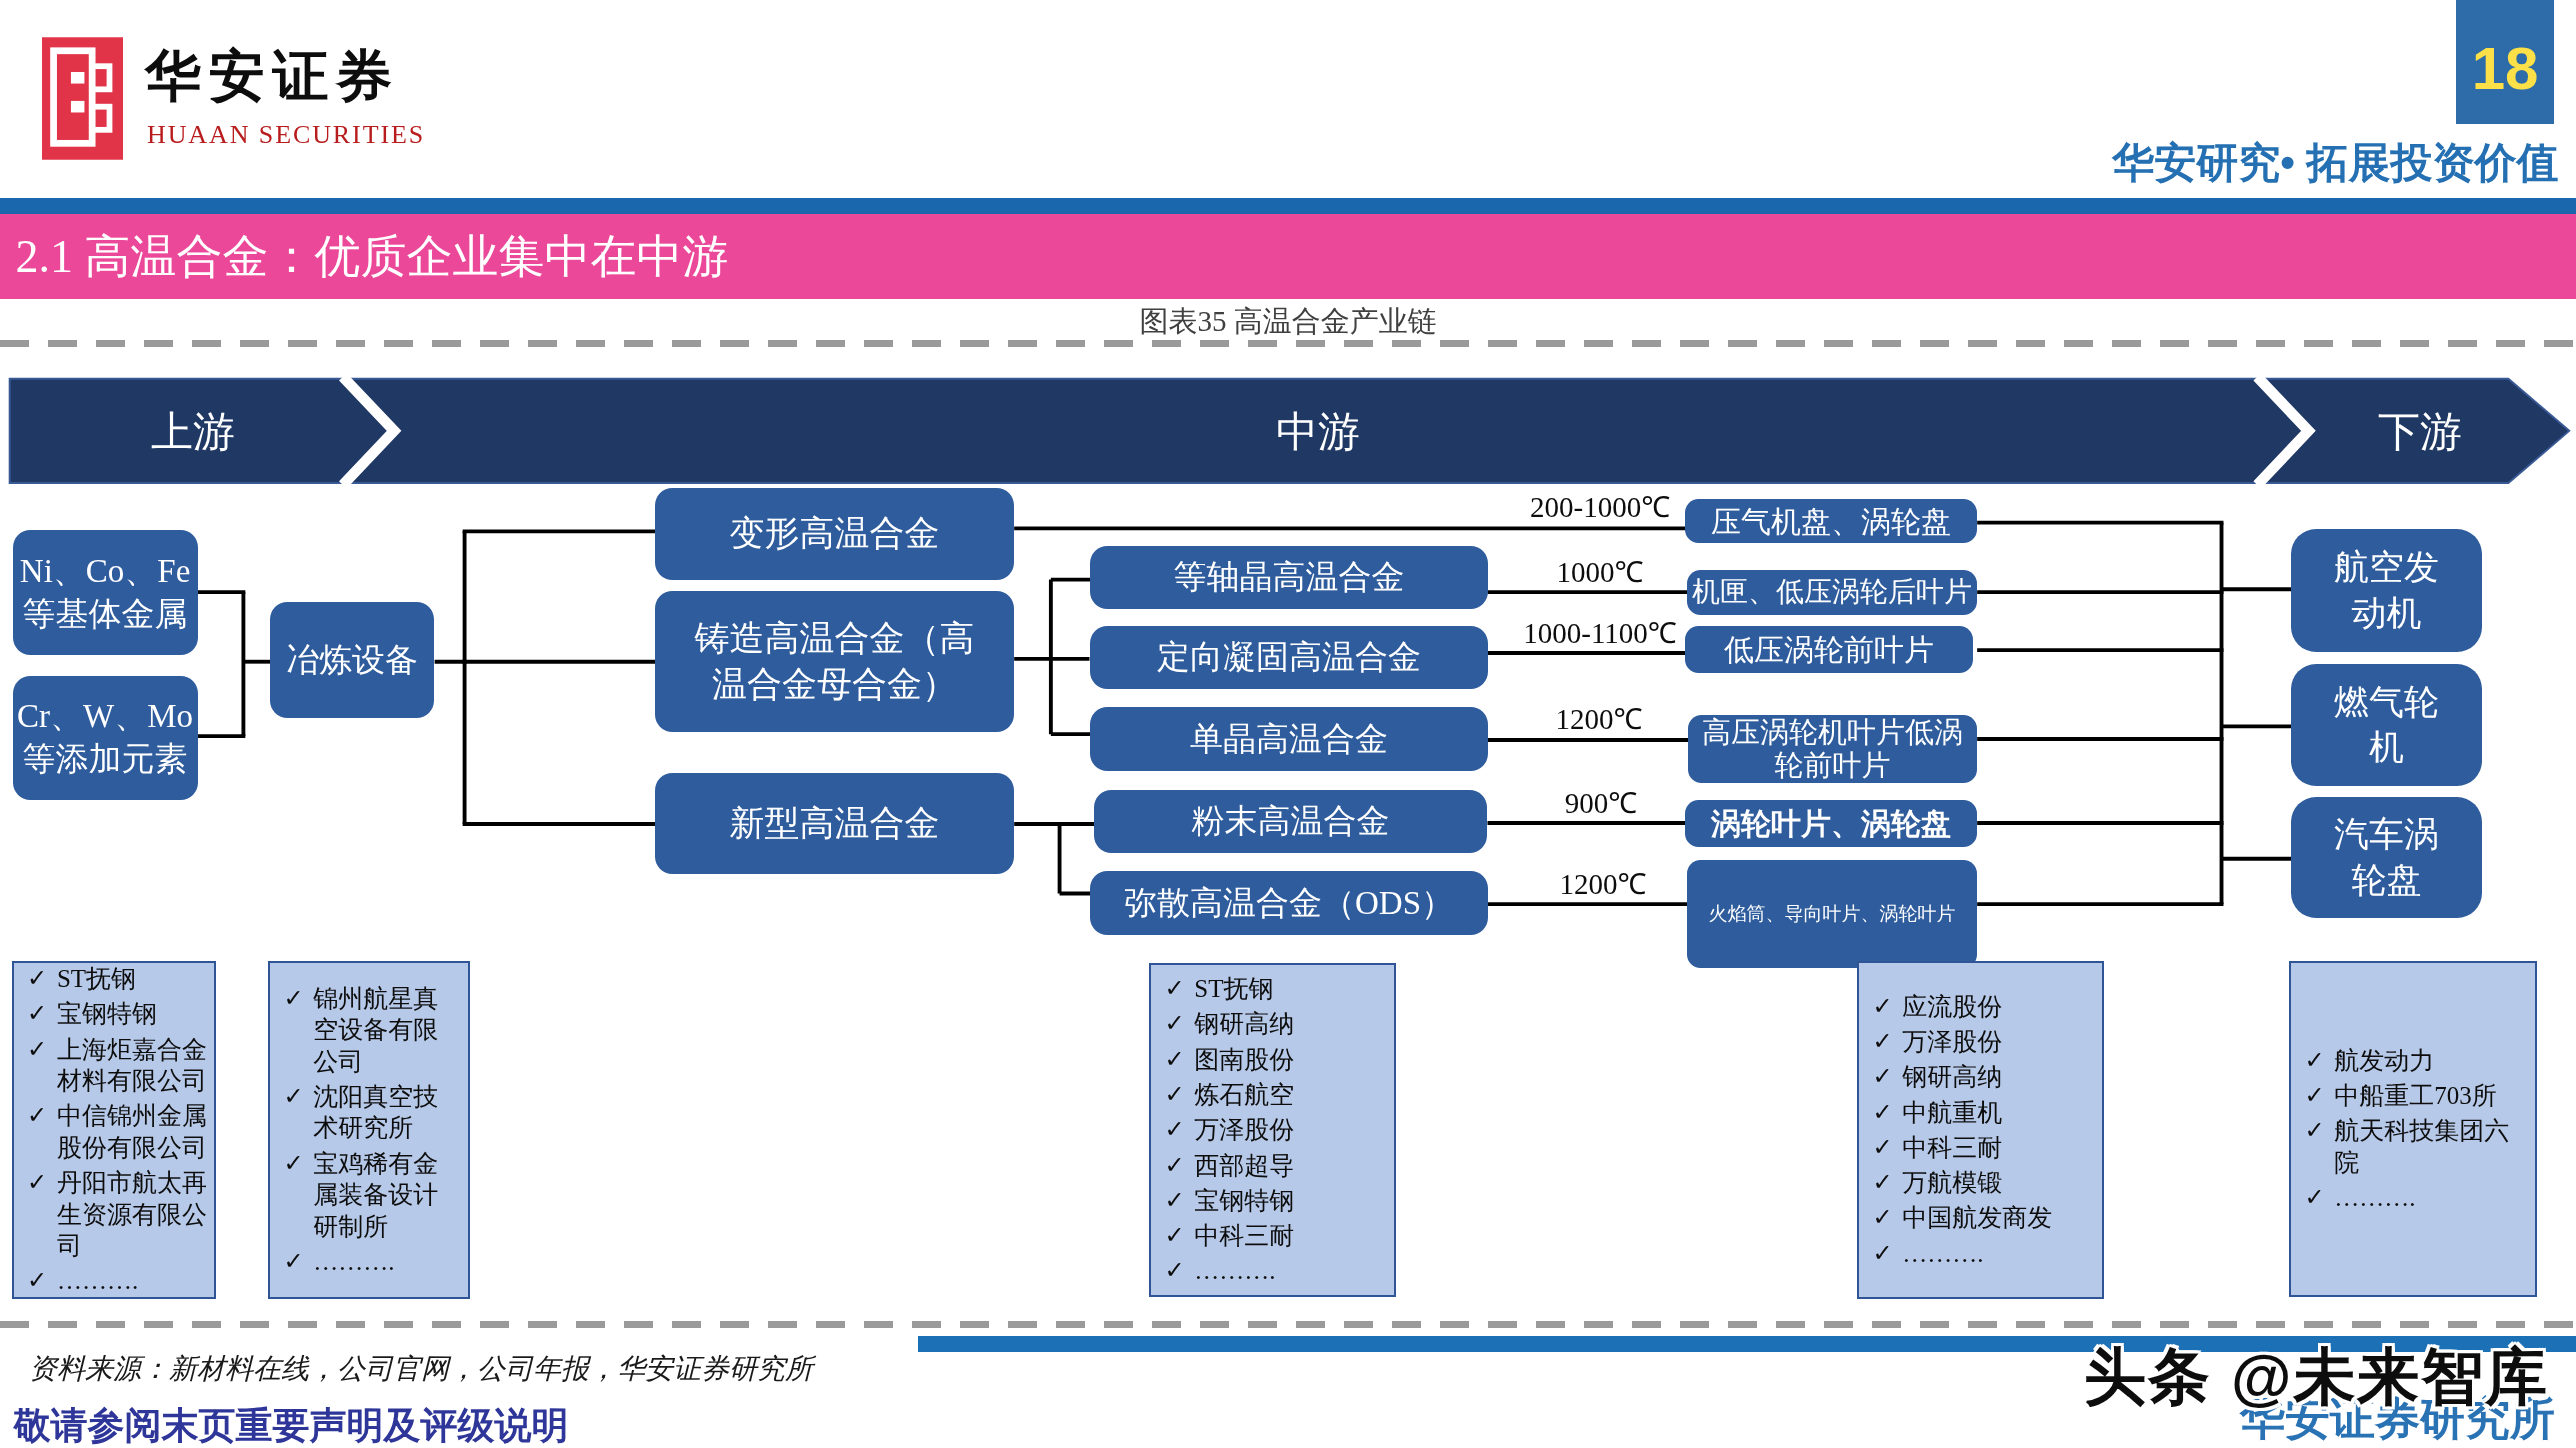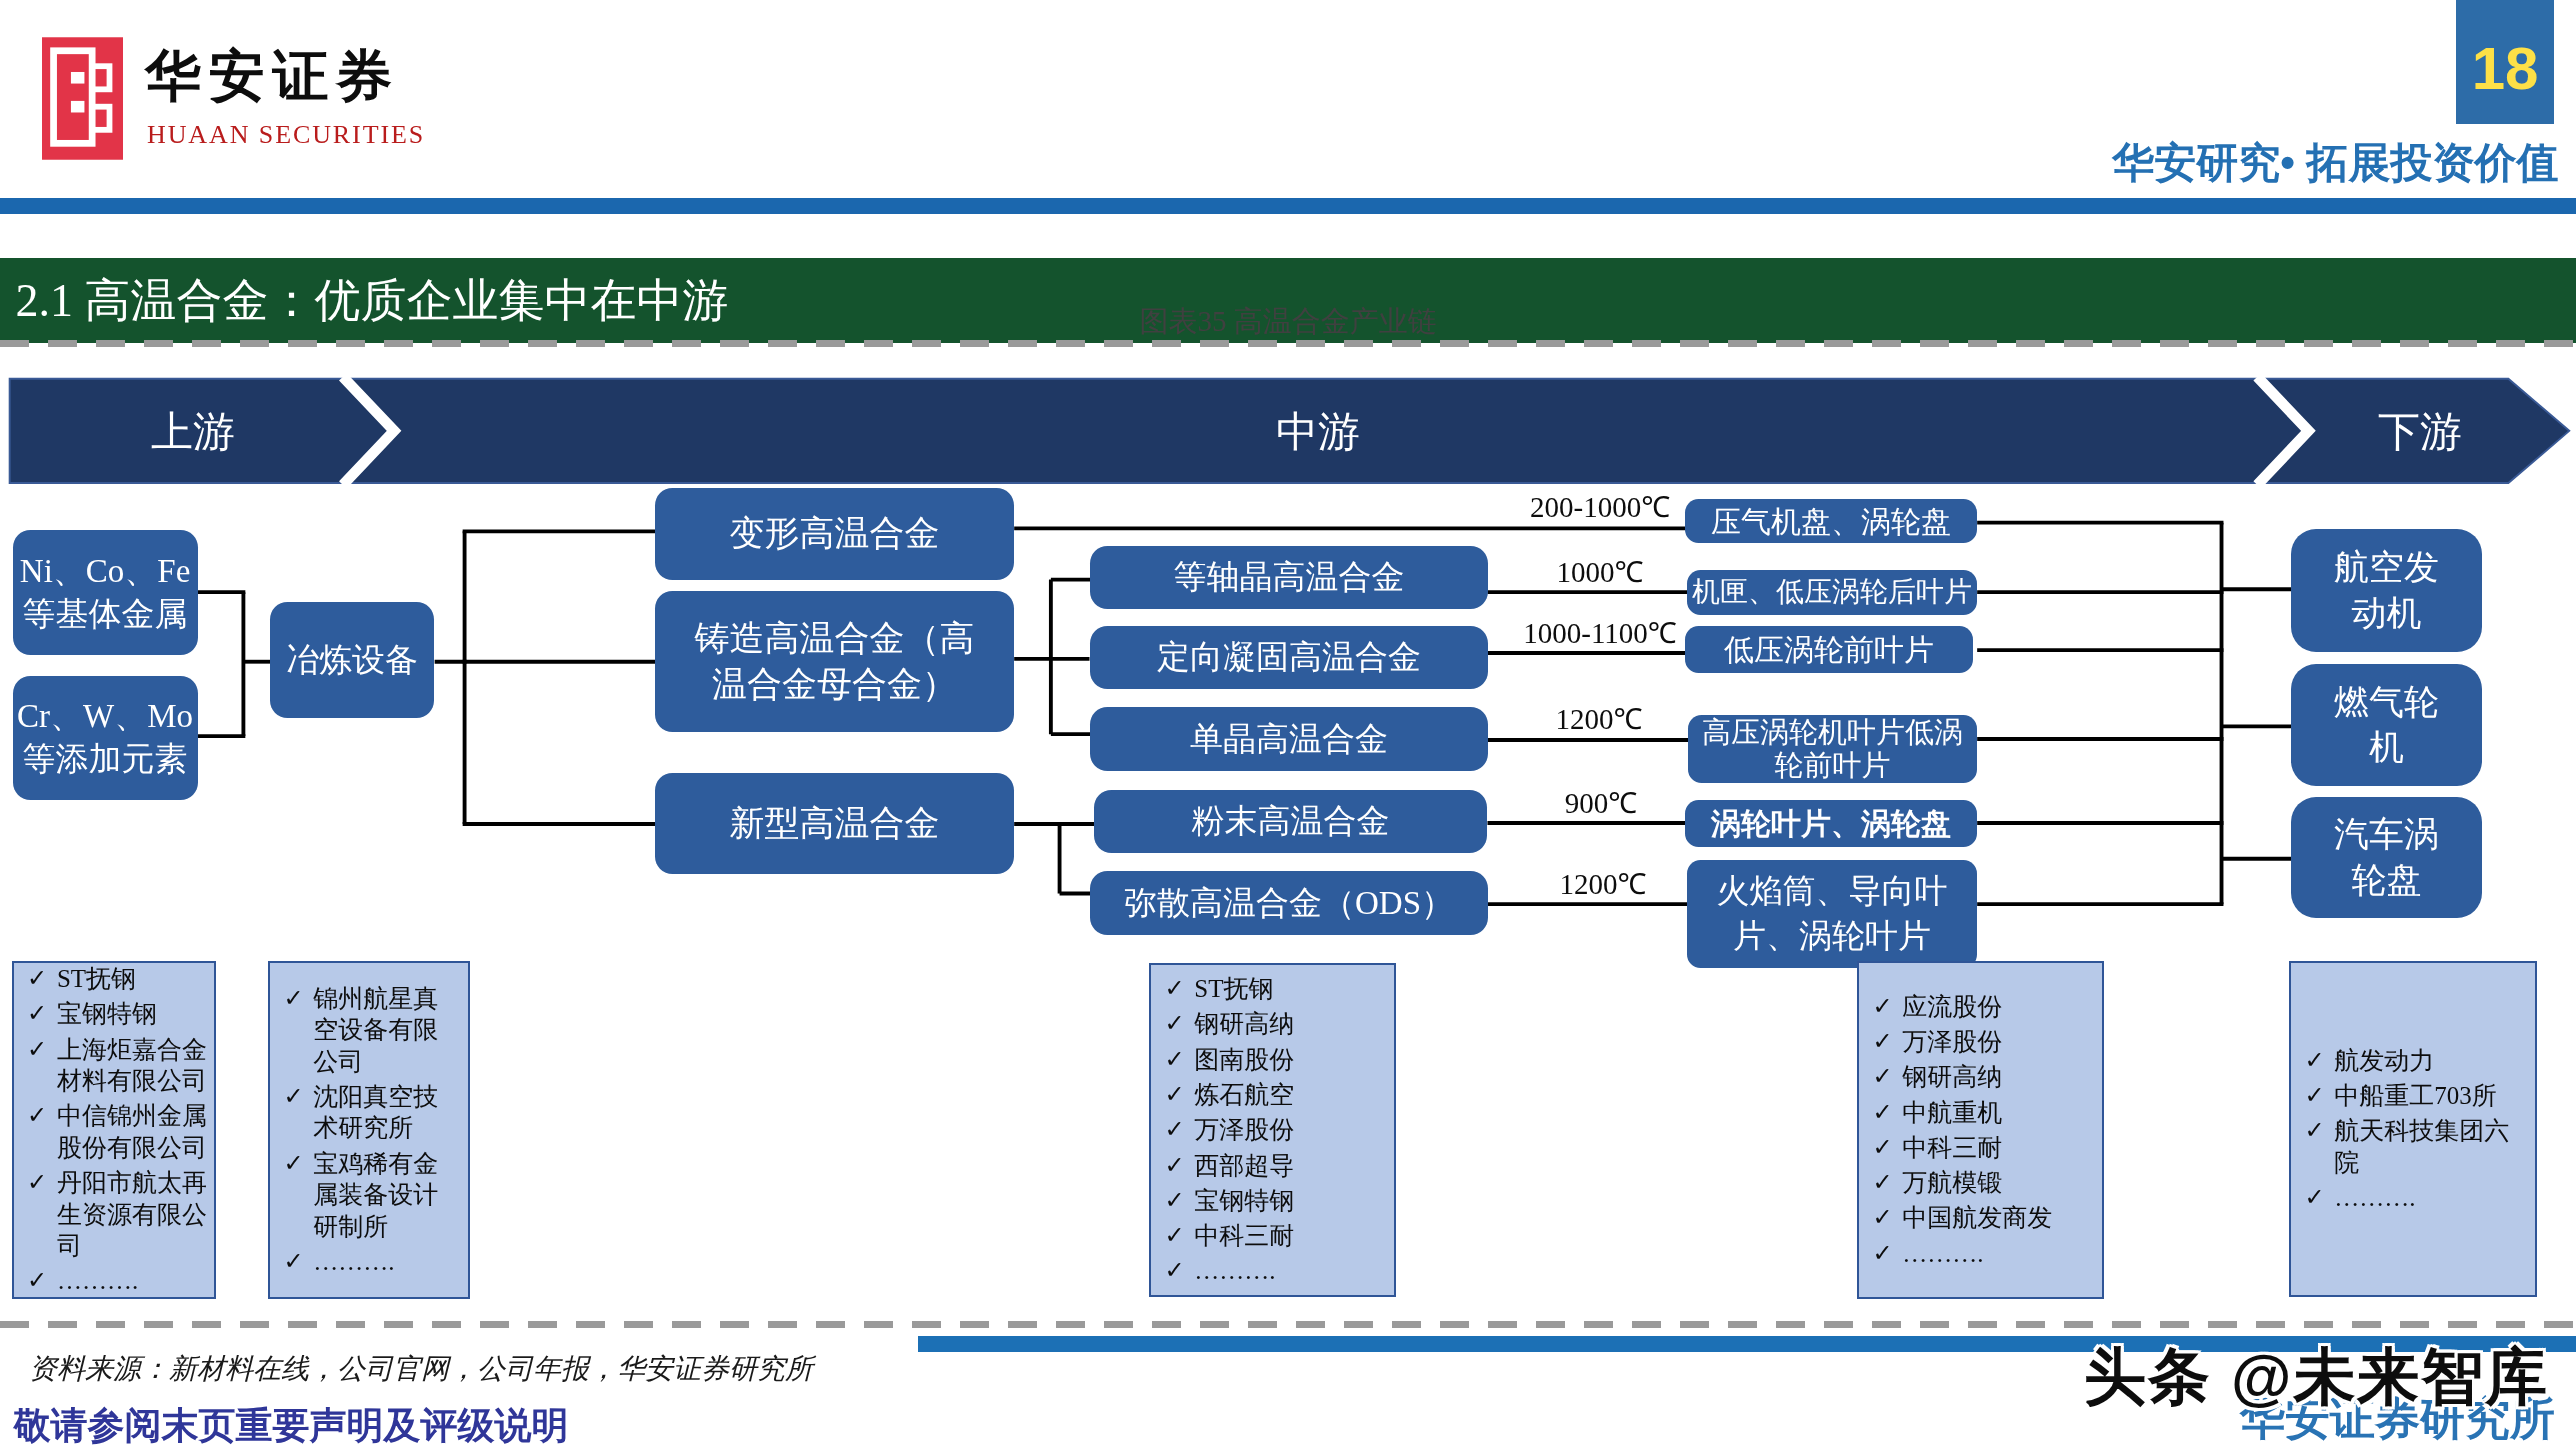--- a/index.html
+++ b/index.html
@@ -8,21 +8,21 @@
   
   .logo-box{position:absolute;left:42px;top:37px;width:81px;height:123px;}
   .logo-cn{position:absolute;left:145px;top:39px;font-size:56px;font-weight:bold;color:#0d0d0d;letter-spacing:7.7px;}
   .logo-en{position:absolute;left:147px;top:120px;font-size:26px;color:#b91c1c;letter-spacing:1.9px;}
   .pagenum{position:absolute;left:2456px;top:0;width:98px;height:124px;background:#2d6ca8;
            color:#fde047;font-family:"Liberation Sans",sans-serif;font-weight:bold;font-size:60px;
            display:flex;align-items:center;justify-content:center;padding-top:13.5px;box-sizing:border-box;}
   .slogan{position:absolute;right:17.4px;top:135px;font-family:"Liberation Sans",sans-serif;
           font-weight:bold;font-size:42px;color:#2470b3;}
   .strip-dark{position:absolute;left:0;top:198px;width:2576px;height:16.4px;background:#1b67ae;}
-  .band{position:absolute;left:0;top:214px;width:2576px;height:85px;background:#14532d;margin-top:44px;}
+  .band{position:absolute;left:0;top:214px;width:2576px;height:85px;background:#ec4899;}
   .band .title{padding-left:15.5px;color:#ffffff;font-size:46px;line-height:85px;white-space:nowrap;}
   .caption{position:absolute;left:0;top:302px;width:2576px;text-align:center;font-size:29px;color:#404040;}
   .dash{position:absolute;left:0;width:2576px;height:6.8px;
         background:repeating-linear-gradient(90deg,#9a9a9a 0 29px,transparent 29px 48px);}
   
   .blabel{position:absolute;top:404px;transform:translateX(-50%);color:#fff;font-size:42px;z-index:3;}
   
   .overlay{position:absolute;left:0;top:0;z-index:1;}
   
   .fbox{position:absolute;background:#2e5c9c;color:#ffffff;border-radius:17.4px;z-index:2;
@@ -173,21 +173,21 @@
   </div>
   <div class="fbox small" style="left:1685px;top:626px;width:288px;height:47px;font-size:30px;">
     <span>低压涡轮前叶片</span>
   </div>
   <div class="fbox small" style="left:1688px;top:715px;width:289px;height:68px;font-size:29px;line-height:1.15;">
     <span>高压涡轮机叶片低涡轮前叶片</span>
   </div>
   <div class="fbox small" style="left:1685px;top:800px;width:292px;height:47px;font-size:30px;font-weight:bold;">
     <span>涡轮叶片、涡轮盘</span>
   </div>
-  <div class="fbox small" style="left:1687px;top:860px;width:290px;height:108px;font-size:33px;line-height:1.35;">
+  <div class="fbox small" style="left:1687px;top:860px;width:290px;height:108px;font-size:19px;line-height:1.35;">
     <span>火焰筒、导向叶片、涡轮叶片</span>
   </div>
 
   <div class="fbox" style="left:2291px;top:529px;width:191px;height:123px;font-size:35px;padding:0 29px;border-radius:25px;">
     <span>航空发动机</span>
   </div>
   <div class="fbox" style="left:2291px;top:664px;width:191px;height:122px;font-size:35px;padding:0 29px;border-radius:25px;">
     <span>燃气轮机</span>
   </div>
   <div class="fbox" style="left:2291px;top:797px;width:191px;height:121px;font-size:35px;padding:0 29px;border-radius:25px;">

